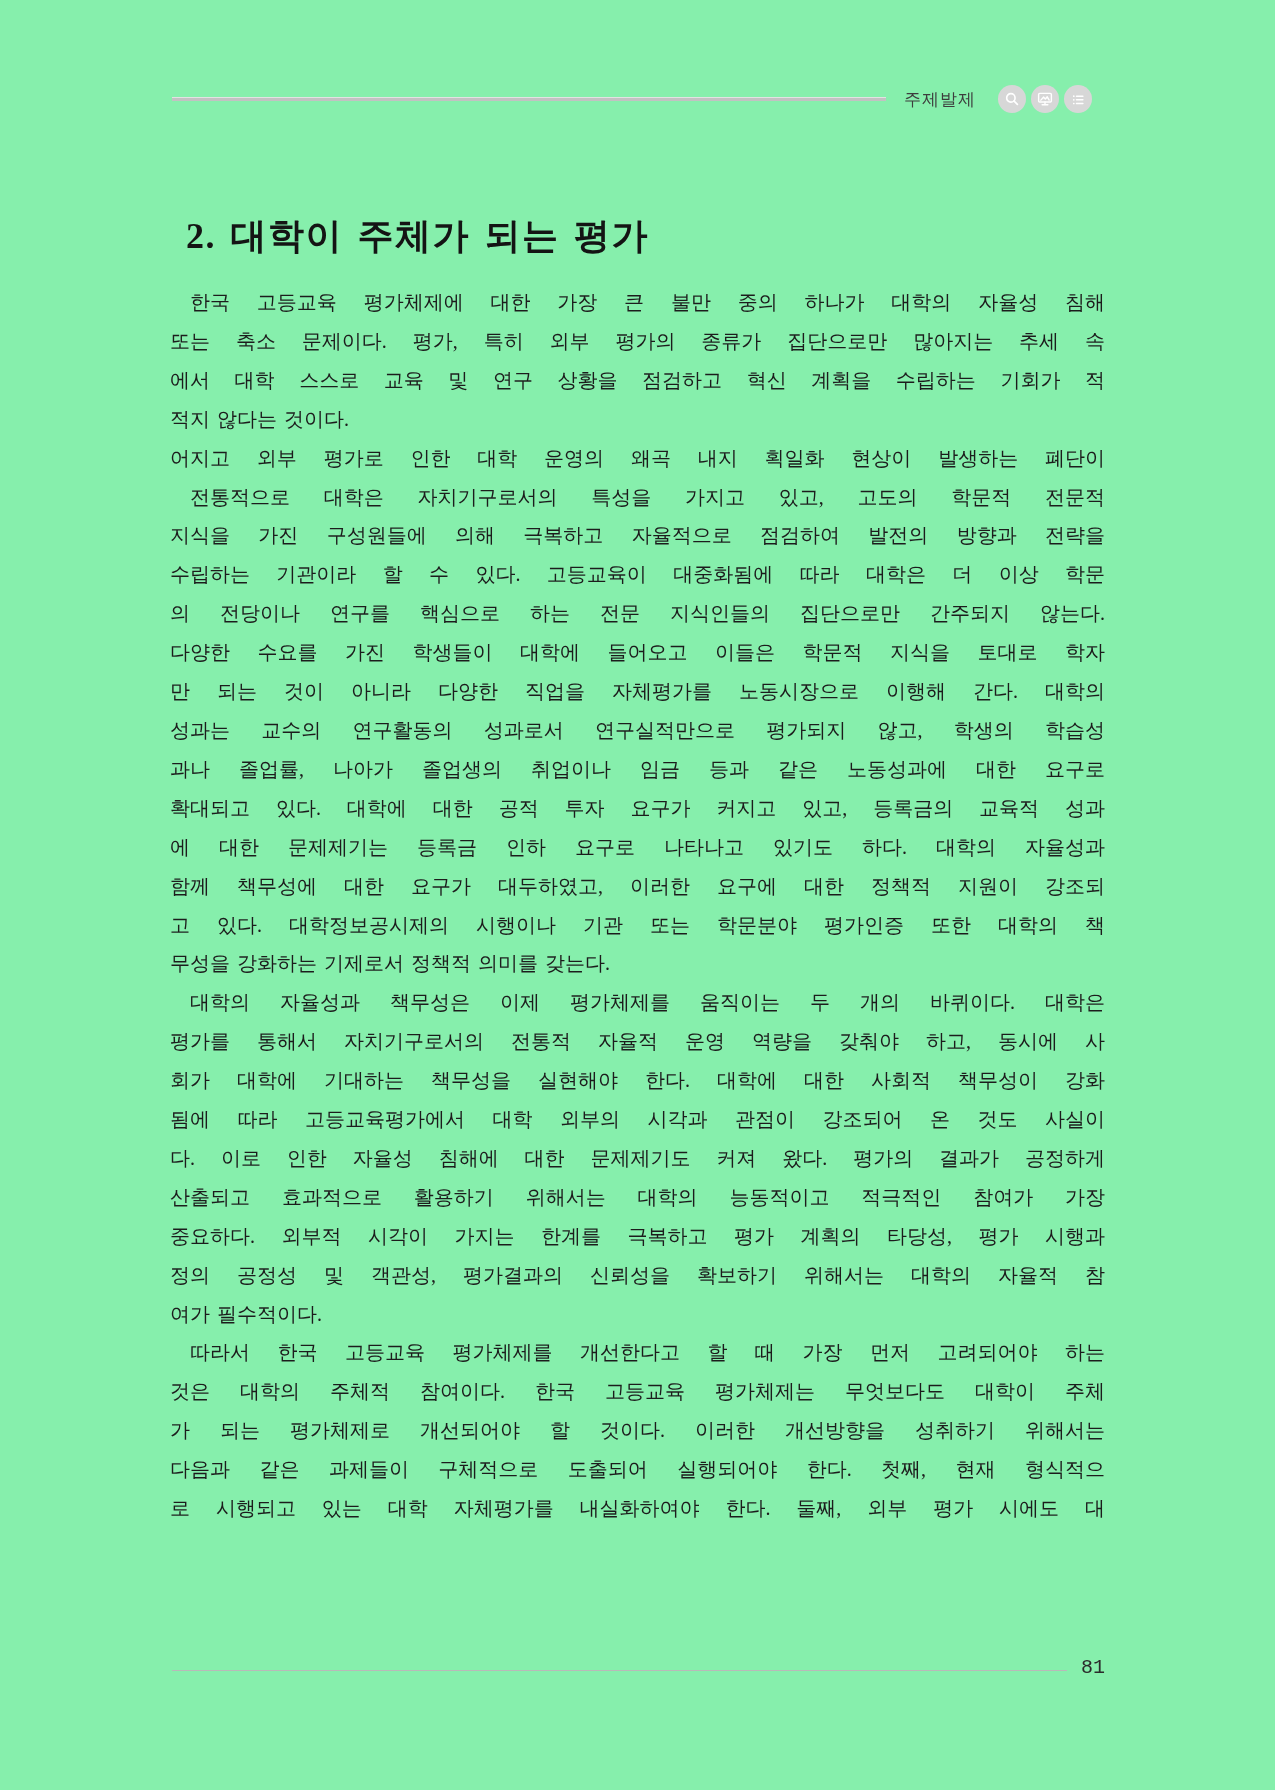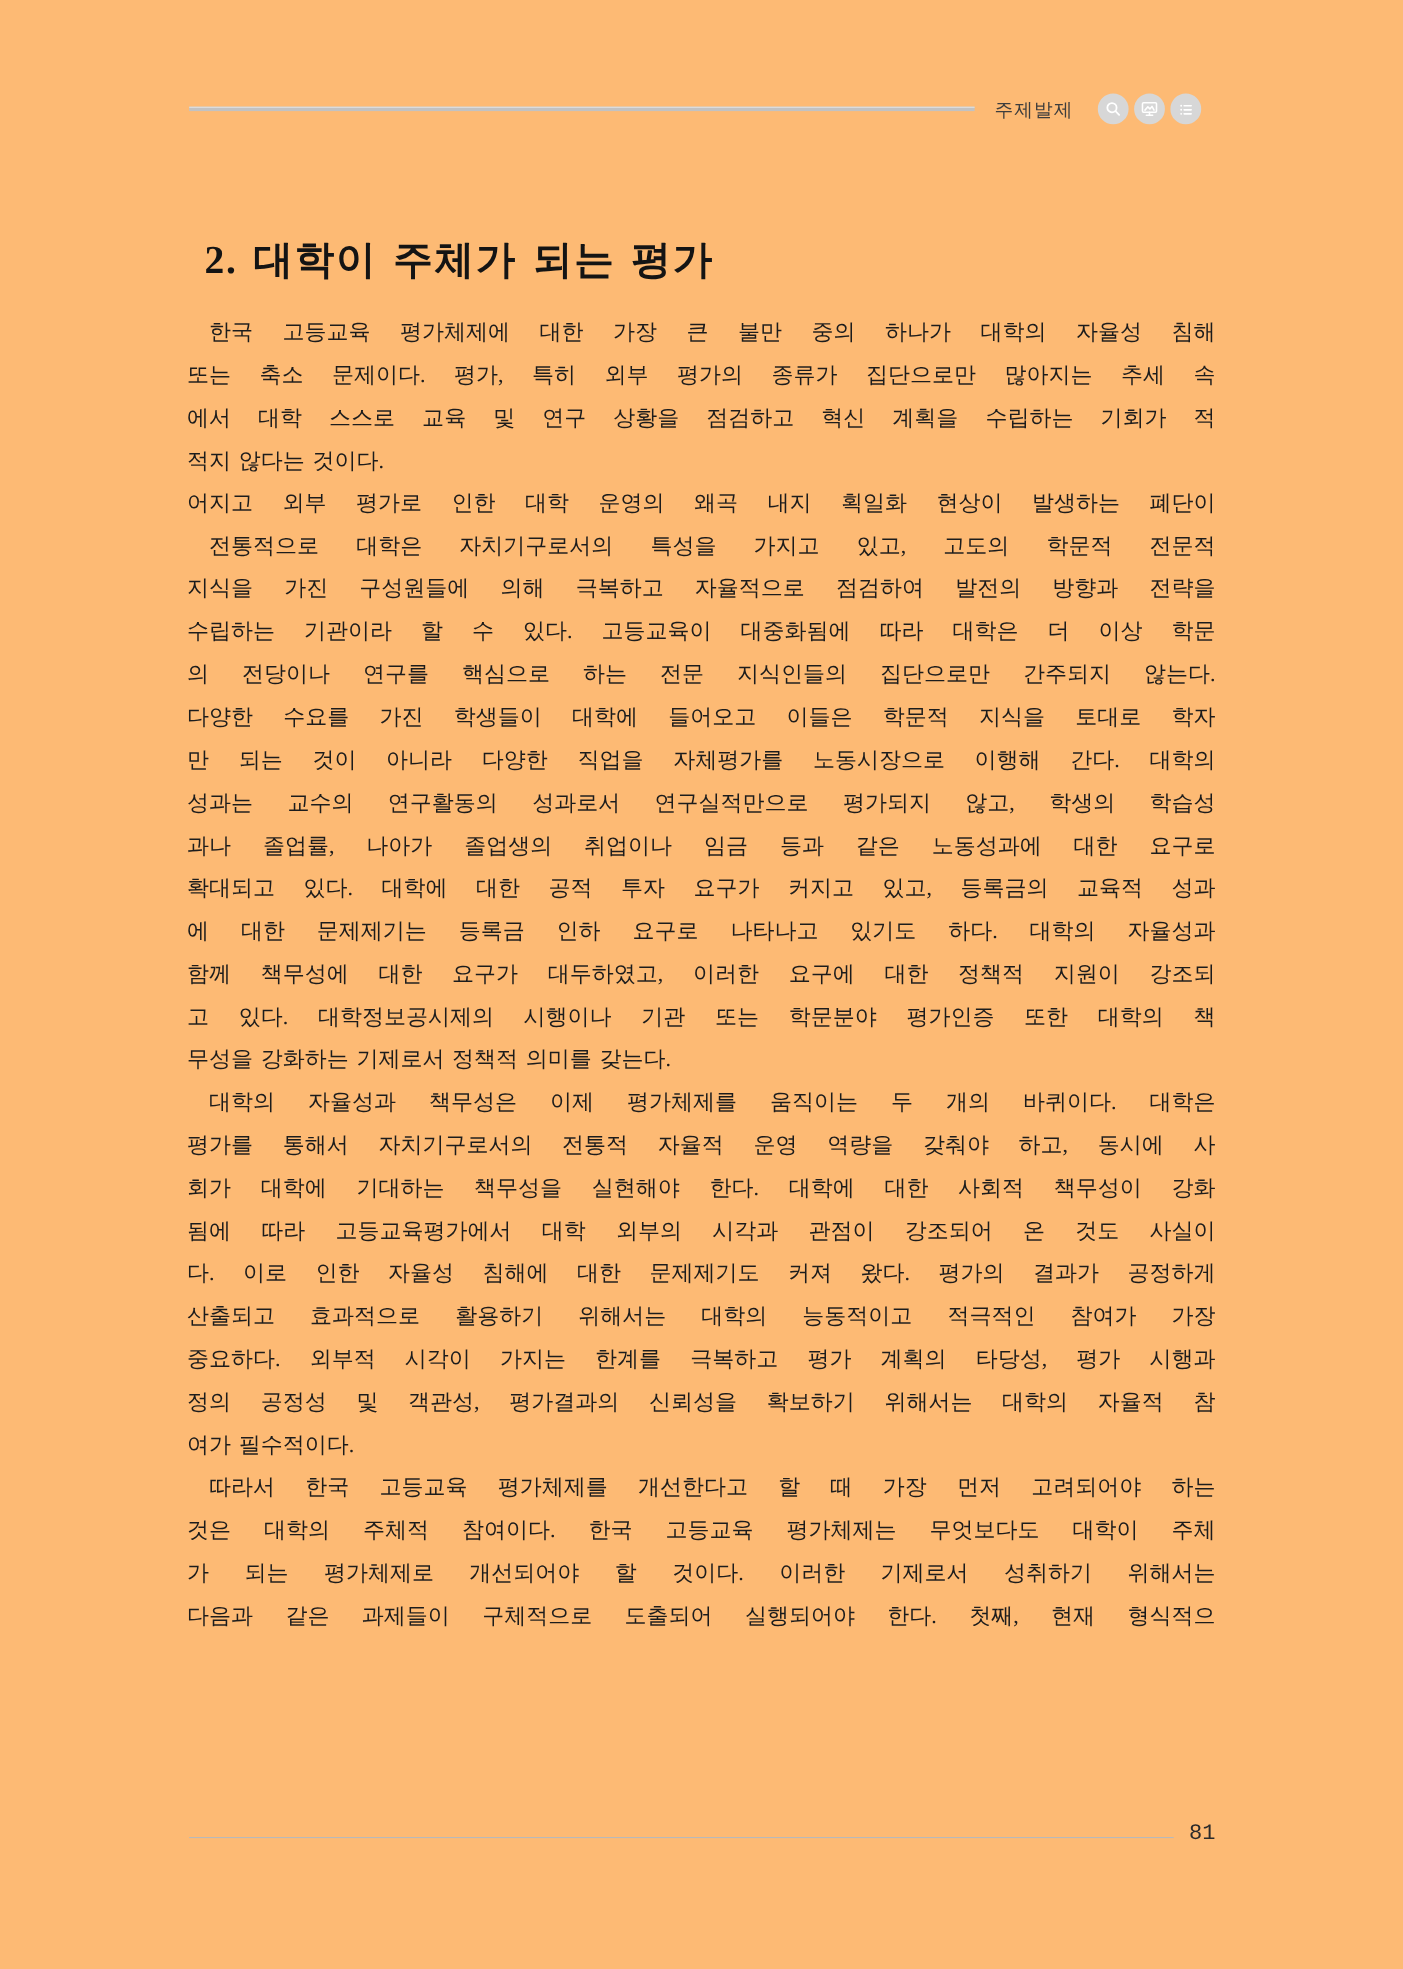--- a/index.html
+++ b/index.html
@@ -1,20 +1,20 @@
 <!DOCTYPE html>
 <html><head>
 <meta charset="utf-8">
 <style>
   html, body { margin: 0; padding: 0; background: #ffffff; }
   .page {
     position: relative;
     width: 1275px;
     height: 1790px;
-    background: #fdba74;
+    background: #86efac;
     overflow: hidden;
     font-family: "Liberation Serif", "DejaVu Serif", serif;
   }
 
   
   .header {
     position: absolute;
     top: 84px;
     left: 172px;
     width: 920px;
@@ -171,22 +171,23 @@
         <div class="line">됨에 따라 고등교육평가에서 대학 외부의 시각과 관점이 강조되어 온 것도 사실이</div>
         <div class="line">다. 이로 인한 자율성 침해에 대한 문제제기도 커져 왔다. 평가의 결과가 공정하게</div>
         <div class="line">산출되고 효과적으로 활용하기 위해서는 대학의 능동적이고 적극적인 참여가 가장</div>
         <div class="line">중요하다. 외부적 시각이 가지는 한계를 극복하고 평가 계획의 타당성, 평가 시행과</div>
         <div class="line">정의 공정성 및 객관성, 평가결과의 신뢰성을 확보하기 위해서는 대학의 자율적 참</div>
         <div class="line last">여가 필수적이다.</div>
       </div>
       <div class="para">
         <div class="line first">따라서 한국 고등교육 평가체제를 개선한다고 할 때 가장 먼저 고려되어야 하는</div>
         <div class="line">것은 대학의 주체적 참여이다. 한국 고등교육 평가체제는 무엇보다도 대학이 주체</div>
-        <div class="line">가 되는 평가체제로 개선되어야 할 것이다. 이러한 기제로서 성취하기 위해서는</div>
+        <div class="line">가 되는 평가체제로 개선되어야 할 것이다. 이러한 개선방향을 성취하기 위해서는</div>
         <div class="line">다음과 같은 과제들이 구체적으로 도출되어 실행되어야 한다. 첫째, 현재 형식적으</div>
+        <div class="line">로 시행되고 있는 대학 자체평가를 내실화하여야 한다. 둘째, 외부 평가 시에도 대</div>
       </div>
     </div>
 
   <div class="footer">
     <div class="footer-rule"></div>
     <div class="page-number">81</div>
   </div>
 
 </div>
 

